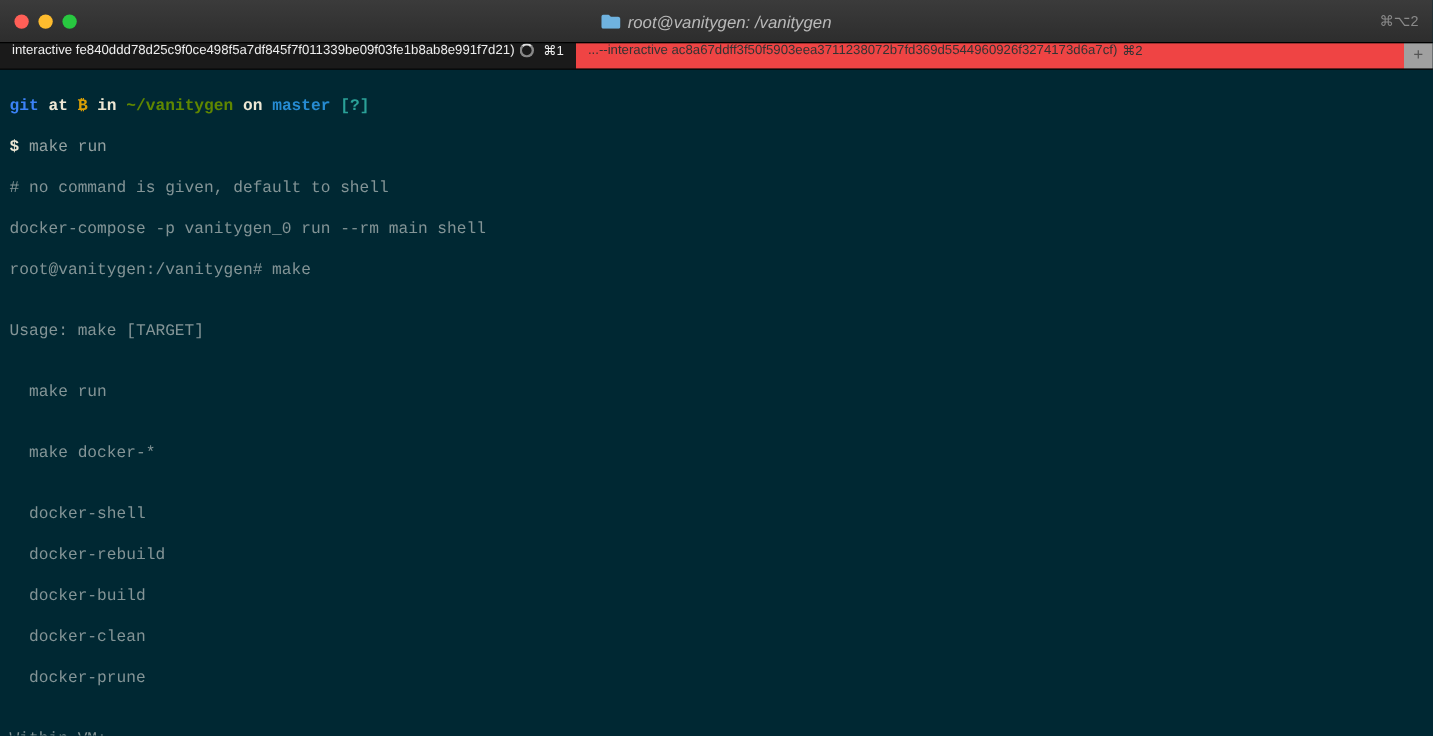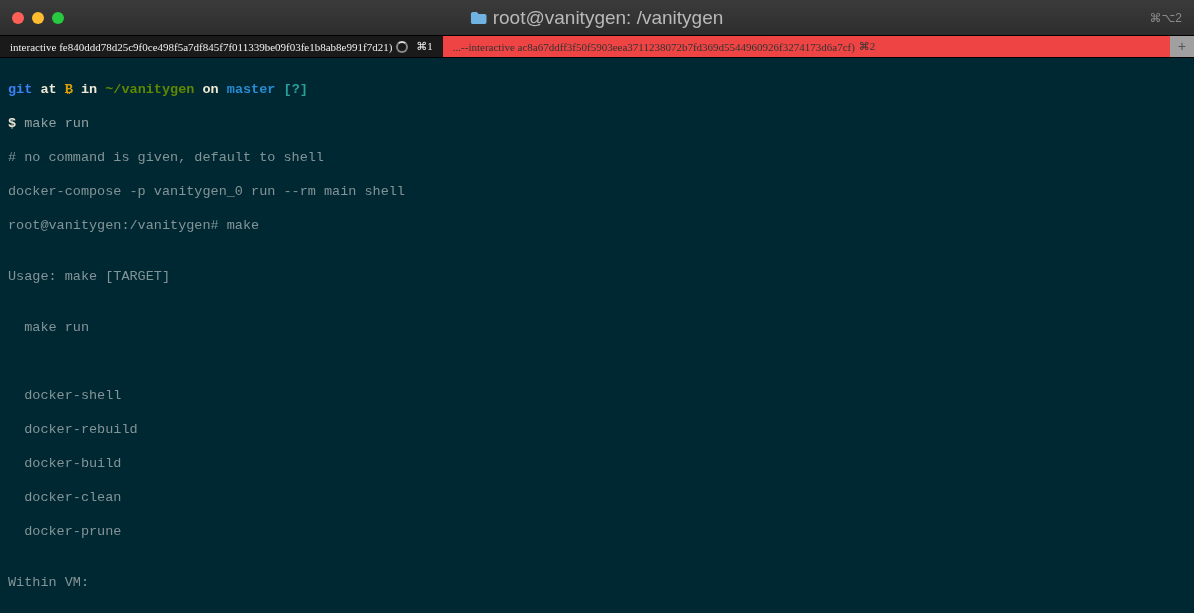--- a/index.html
+++ b/index.html
@@ -26,46 +26,46 @@
     .light.yellow { background: #febc2e; }
     .light.green { background: #28c840; }
     .title-center {
       position: absolute;
       left: 50%;
       transform: translateX(-50%);
       display: flex;
       align-items: center;
       gap: 6px;
       color: #b9b9b9;
-      font-size: 19px;
+      font-size: 14px;
       font-family: -apple-system, sans-serif;
+      font-style: italic;
     }
     .folder-icon { width: 16px; height: 12px; }
     .title-right {
       margin-left: auto;
       color: #8a8a8a;
       font-size: 12px;
       font-family: -apple-system, sans-serif;
     }
     .tabbar {
       display: flex;
       height: 22px;
       background: #1a1a1a;
       align-items: stretch;
       border-bottom: 1px solid #000;
     }
     .tab {
       display: flex;
-      align-items: center;
       padding: 0 10px;
       font-size: 11px;
       color: #ccc;
       white-space: nowrap;
       overflow: hidden;
-      font-family: Liberation Serif, serif;
+      font-family: Liberation Sans, sans-serif;
     }
     .tab.active {
       background: #1a1a1a;
       color: #eee;
       flex: 0 0 auto;
       max-width: 50%;
     }
     .tab.inactive {
       background: #ef4444;
       color: #333;
@@ -141,20 +141,21 @@
 <div><span class="c-red bold">git</span> <span class="c-white bold">at</span> <span class="c-yellow">₿</span> <span class="c-white bold">in</span> <span class="c-green bold">~/vanitygen</span> <span class="c-white bold">on</span> <span class="c-blue bold">master</span> <span class="c-cyan bold">[?]</span></div>
 <div><span class="c-white bold">$</span> <span class="c-gray">make run</span></div>
 <div># no command is given, default to shell</div>
 <div>docker-compose -p vanitygen_0 run --rm main shell</div>
 <div>root@vanitygen:/vanitygen# make</div>
 <div></div>
 <div>Usage: make [TARGET]</div>
 <div></div>
 <div>  make run</div>
 <div></div>
+<div>  make docker-*</div>
 <div></div>
 <div>  docker-shell</div>
 <div>  docker-rebuild</div>
 <div>  docker-build</div>
 <div>  docker-clean</div>
 <div>  docker-prune</div>
 <div></div>
 <div>Within VM:</div>
 
 <div></div>

